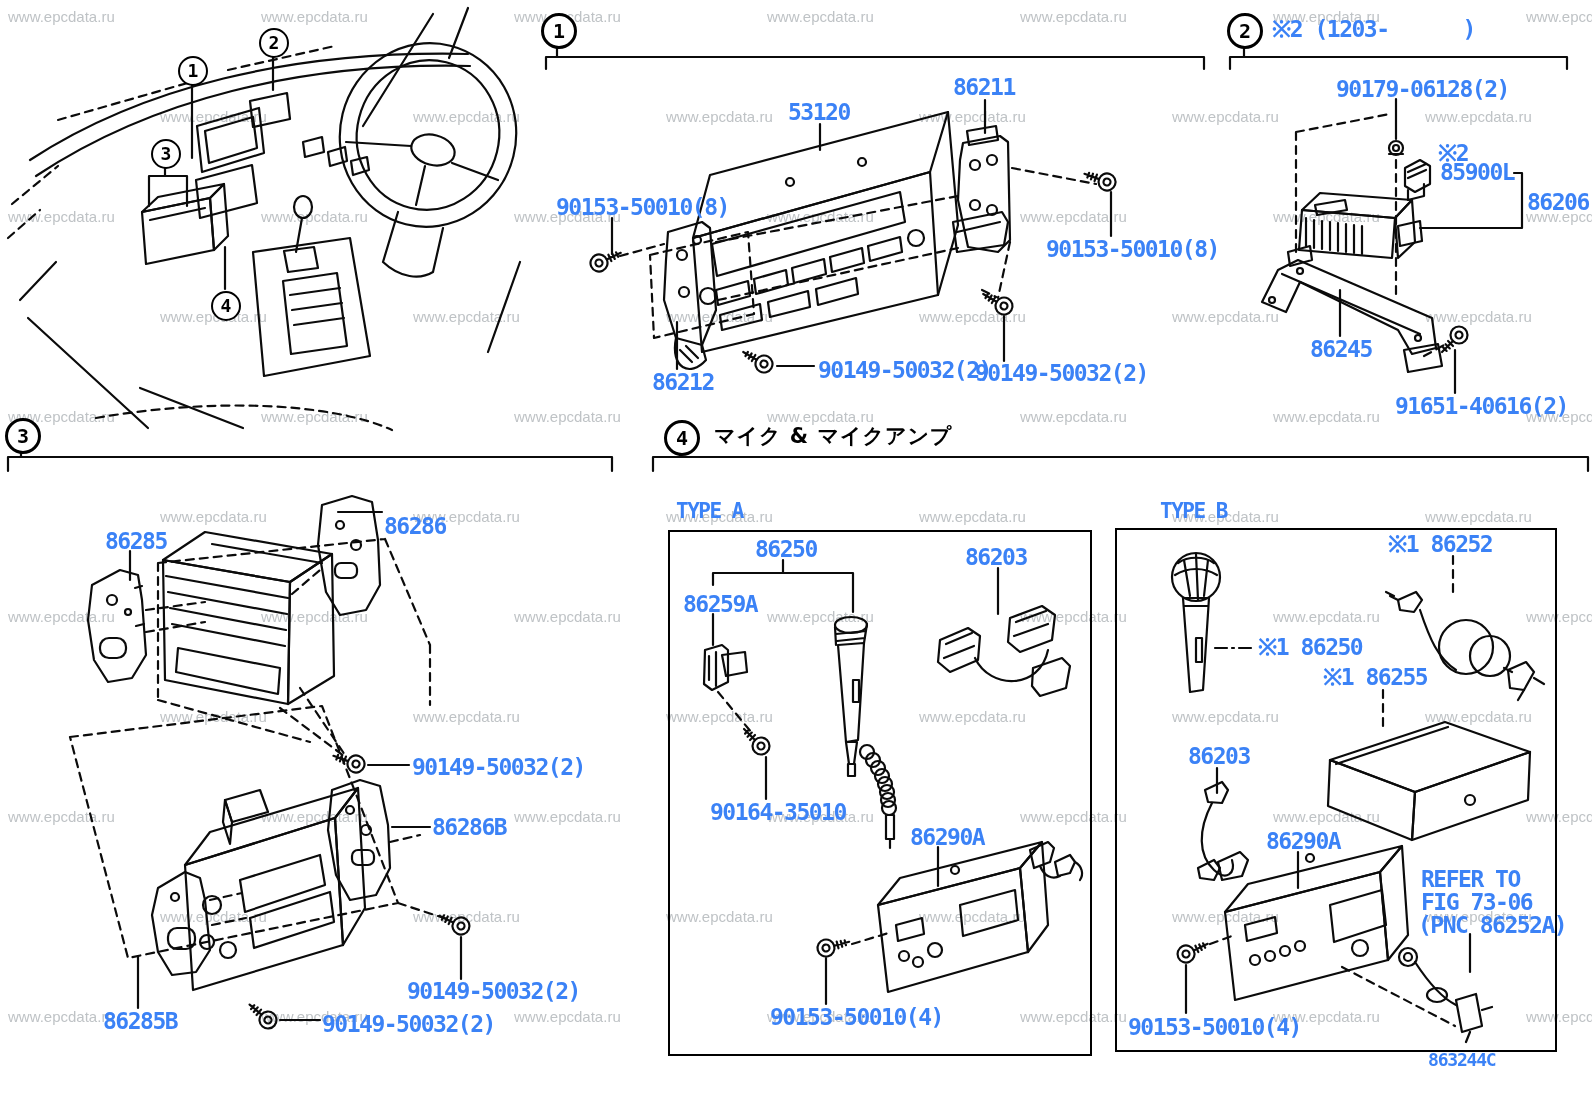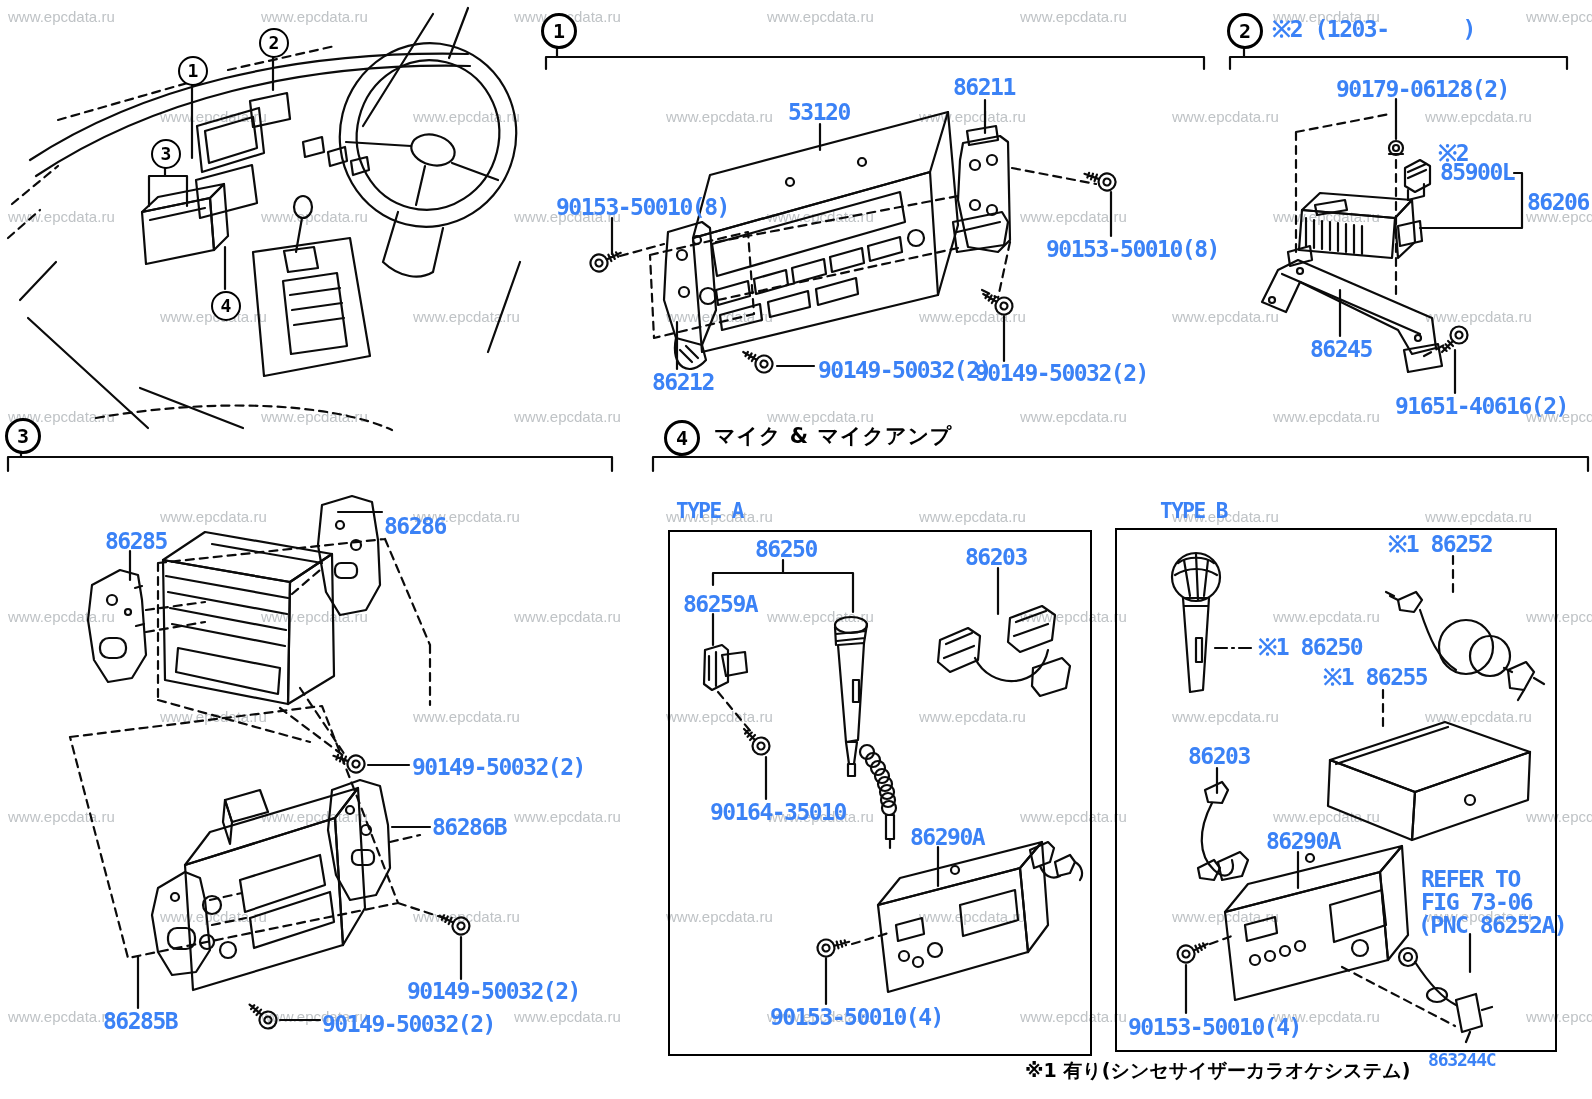--- a/index.html
+++ b/index.html
@@ -468,16 +468,15 @@
   <div class="pn" style="left:1388px;top:533px">※1 86252</div>
   <div class="pn" style="left:1258px;top:636px">※1 86250</div>
   <div class="pn" style="left:1323px;top:666px">※1 86255</div>
   <div class="pn" style="left:1188px;top:745px">86203</div>
   <div class="pn" style="left:1266px;top:830px">86290A</div>
   <div class="pn" style="left:1421px;top:868px">REFER TO</div>
   <div class="pn" style="left:1421px;top:891px">FIG 73-06</div>
   <div class="pn" style="left:1418px;top:914px">(PNC 86252A)</div>
   <div class="pn" style="left:1128px;top:1016px">90153-50010(4)</div>
 
-  <div class="cjk" style="left:1025px;top:1058px;font-size:19px">※1 有り(シンセサイザーカラオケシステム)</div>
   <div class="pn small" style="left:1428px;top:1051px">863244C</div>
 
 </div>
 
 </body></html>

